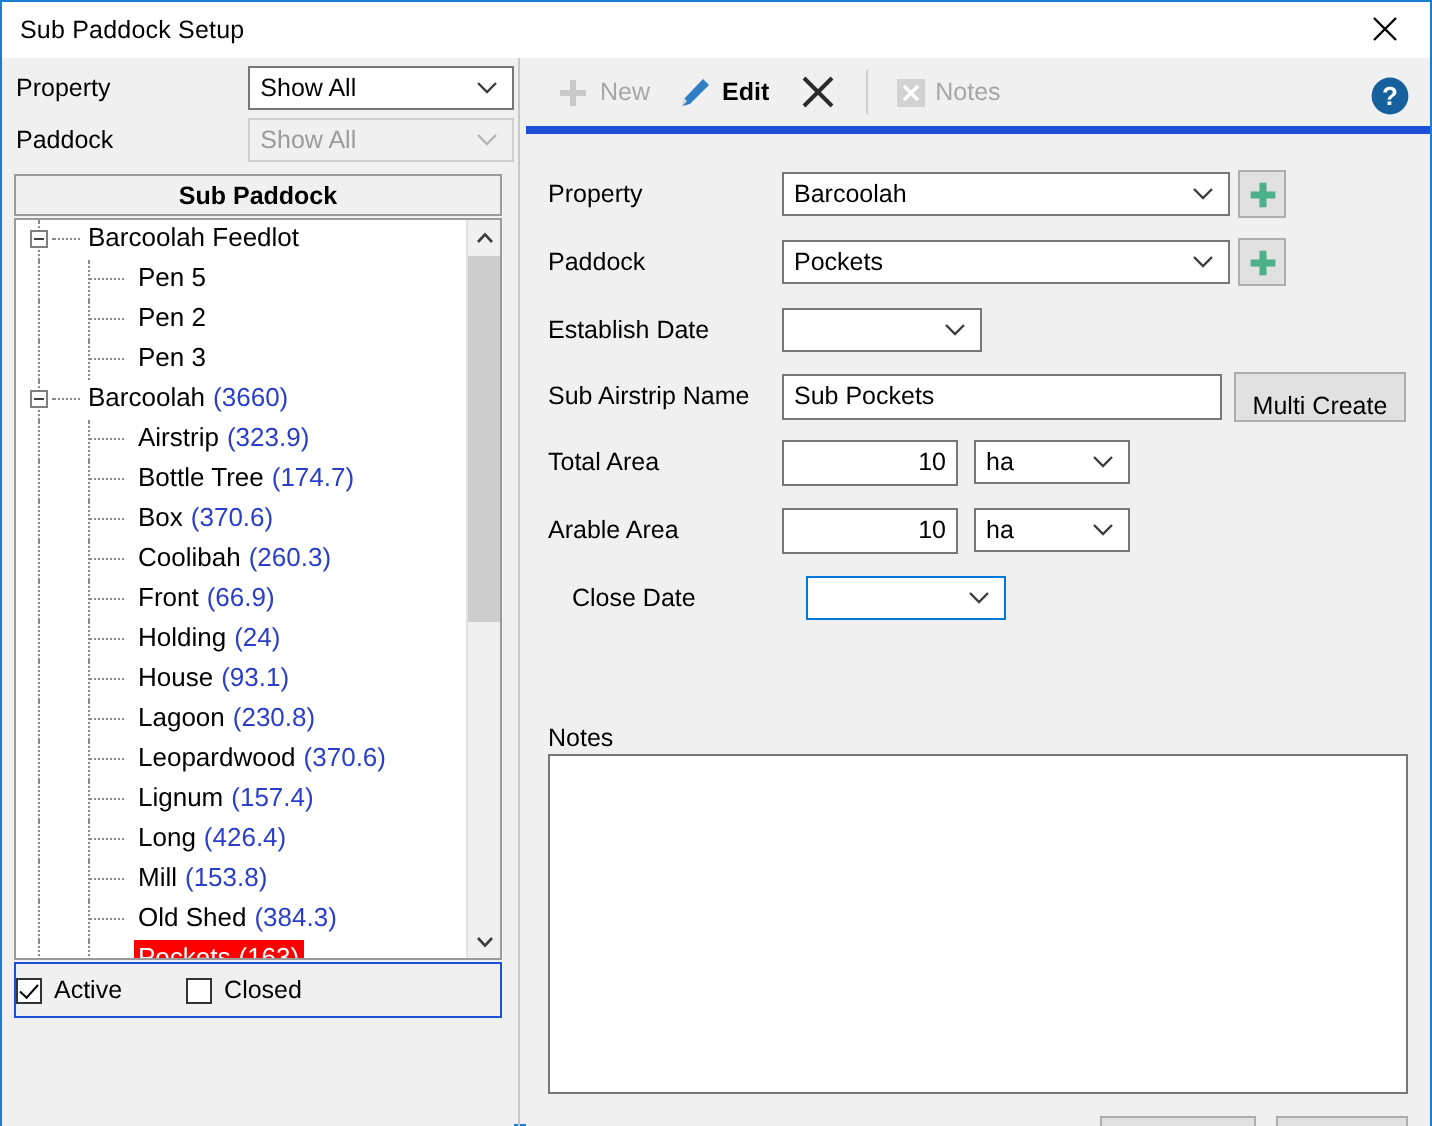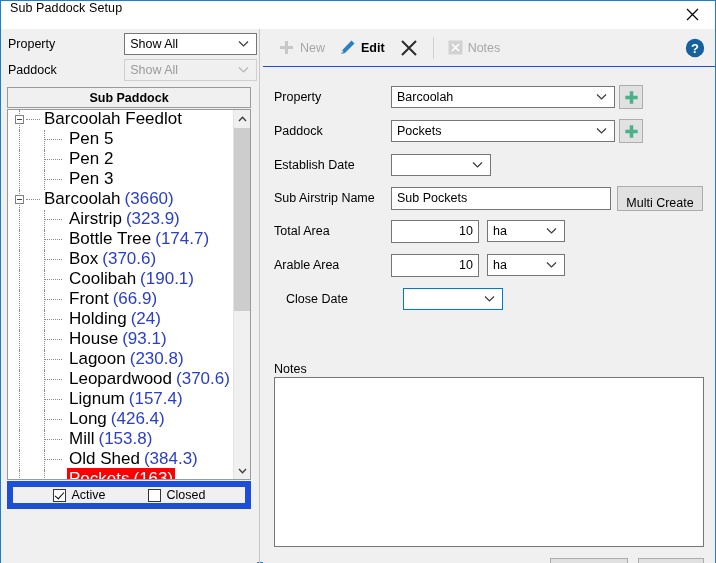--- a/index.html
+++ b/index.html
@@ -17,21 +17,21 @@
     width: 716px; height: 563px;
     background: #f0f0f0;
     border: 1px solid #1a7fd4;
   }
 
   
   #titlebar {
     position: absolute; left: 0; top: 0;
     width: 714px; height: 28px;
     background: #ffffff;
-    display: flex; 
+    display: flex; align-items: center;
   }
   #title-text {
     margin-left: 9px;
     font-size: 12.5px;
     color: #000;
     letter-spacing: .1px;
   }
   #close-btn {
     position: absolute; right: 0; top: 0;
     width: 45px; height: 27px;
@@ -96,23 +96,23 @@
     overflow: hidden;
   }
   #tree-scroll-area {
     position: relative;
     width: 226px; height: 369px;
     overflow: hidden;
   }
   .tree-row {
     position: relative;
     height: 20px;
-    display: flex; align-items: flex-end;
+    display: flex; align-items: flex-start;
     white-space: nowrap;
-    font-size: 17px;
+    font-size: 13px;
   }
   .tree-row .toggle {
     position: absolute; left: 7px; top: 5px;
     width: 9px; height: 9px;
     border: 1px solid #808080;
     background: #fff;
   }
   .tree-row .toggle::before {
     content: ""; position: absolute;
     left: 1px; top: 3px; width: 5px; height: 1px;
@@ -154,23 +154,23 @@
   #sb-thumb {
     position: absolute; left: 0; top: 18px;
     width: 17px; height: 183px;
     background: #cdcdcd;
   }
 
   #check-bar {
     position: absolute; left: 6px; top: 452px;
     width: 244px; height: 28px;
     background: #f0f0f0;
-    border: 6px solid #1d4ed8;
-    display: flex; align-items: center; justify-content: center;
-    gap: 42px;
+    border: 1px solid #1d4ed8;
+    display: flex; align-items: center; 
+    gap: 32px;
   }
   .cb-item { display: flex; align-items: center; gap: 6px; font-size: 12.5px; }
   .cbox {
     width: 13px; height: 13px;
     border: 1px solid #333;
     background: #fff;
     position: relative;
   }
   .cbox.checked::after {
     content: "";
@@ -190,21 +190,21 @@
 
   
   #right-panel {
     position: absolute; left: 262px; top: 28px;
     width: 452px; height: 534px;
     background: #f0f0f0;
   }
   #toolbar {
     position: absolute; left: 0; top: 0;
     width: 452px; height: 38px;
-    border-bottom: 1px solid #1d4ed8;
+    border-bottom: 4px solid #1d4ed8;
     display: flex; align-items: center;
   }
   .tb-btn {
     display: flex; align-items: center; gap: 5px;
     height: 30px; padding: 0 7px;
     font-size: 12.5px;
   }
   .tb-btn.disabled { color: #a6a6a6; }
   .tb-btn.enabled { color: #000; font-weight: bold; }
   .tb-sep {
@@ -343,21 +343,21 @@
           <div class="tree-row level1">
             <div class="vline" style="left: 11px; top: 0px; height: 20px;"></div>
             <div class="vline" style="left: 36px; top: 0px; height: 20px;"></div>
             <div class="dots" style="left: 37px; width: 17px;"></div>
             <span class="node-text"><span class="node-label">Box</span><span class="node-area">(370.6)</span></span>
           </div>
           <div class="tree-row level1">
             <div class="vline" style="left: 11px; top: 0px; height: 20px;"></div>
             <div class="vline" style="left: 36px; top: 0px; height: 20px;"></div>
             <div class="dots" style="left: 37px; width: 17px;"></div>
-            <span class="node-text"><span class="node-label">Coolibah</span><span class="node-area">(190.1)</span></span>
+            <span class="node-text"><span class="node-label">Coolibah</span><span class="node-area">(260.3)</span></span>
           </div>
           <div class="tree-row level1">
             <div class="vline" style="left: 11px; top: 0px; height: 20px;"></div>
             <div class="vline" style="left: 36px; top: 0px; height: 20px;"></div>
             <div class="dots" style="left: 37px; width: 17px;"></div>
             <span class="node-text"><span class="node-label">Front</span><span class="node-area">(66.9)</span></span>
           </div>
           <div class="tree-row level1">
             <div class="vline" style="left: 11px; top: 0px; height: 20px;"></div>
             <div class="vline" style="left: 36px; top: 0px; height: 20px;"></div>

